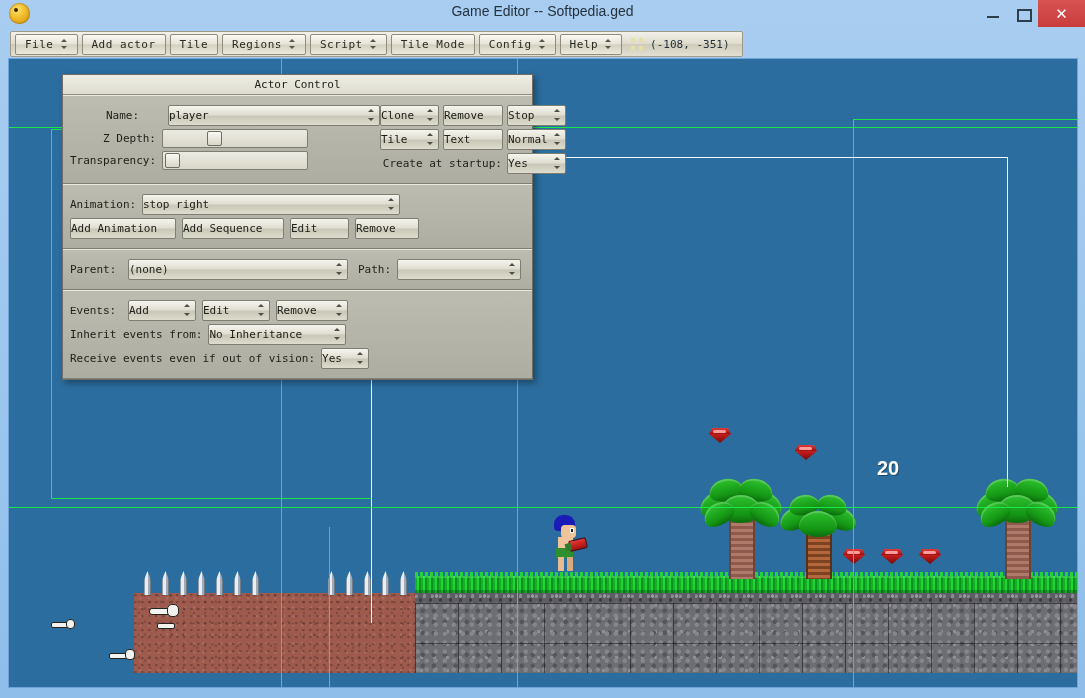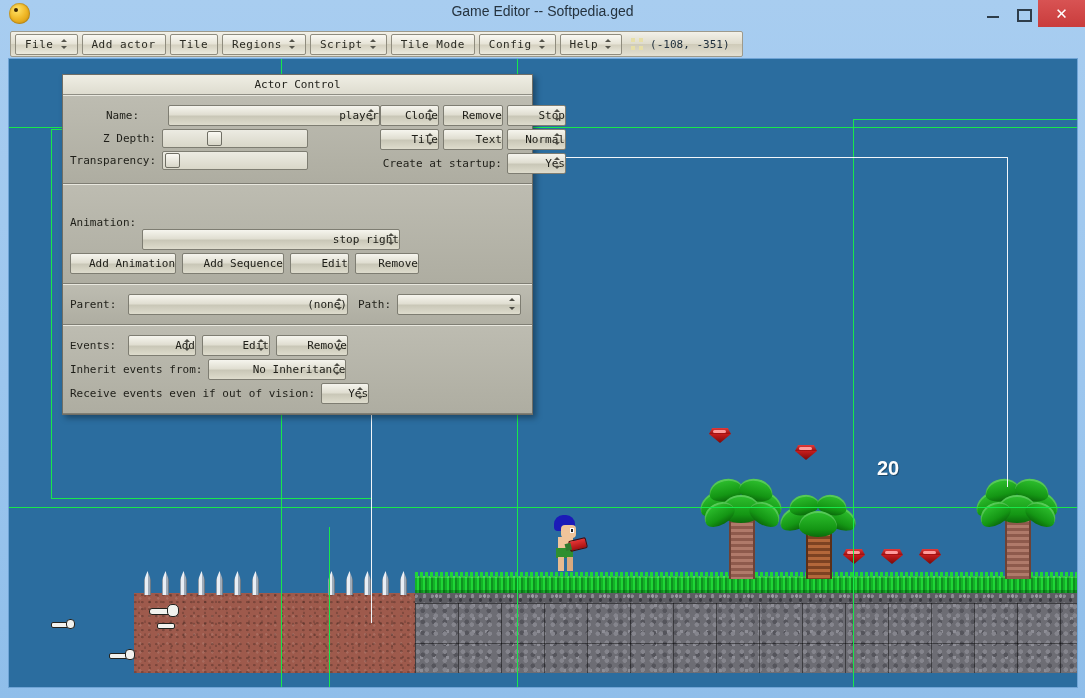--- a/index.html
+++ b/index.html
@@ -152,21 +152,21 @@
   #dlg-title{height:19px;line-height:19px;text-align:center;font-size:11px;color:#22221c;
      background:linear-gradient(180deg,#efeee4 0%,#dedccf 100%);
      border-bottom:1px solid #8f8e84;}
   .sect{background:linear-gradient(180deg,#bdbcb1 0%,#aeada1 100%);
      border-top:1px solid #e9e8df;border-bottom:1px solid #7f7e74;padding:6px 7px;}
   .row{display:flex;align-items:center;margin:3px 0;}
   .lab{font-size:11px;color:#1e1e18;white-space:nowrap;}
   .ctl{position:relative;height:19px;
      background:linear-gradient(180deg,#f6f5ee 0%,#e0ded1 46%,#c9c7b7 54%,#dedccd 100%);
      border:1px solid #7e7d72;border-radius:2px;
-     display:flex;align-items:center;justify-content:flex-end;
+     display:flex;align-items:center;justify-content:flex-start;
      font-size:11px;color:#20201a;cursor:default;}
   .ctl .sp{position:absolute;right:4px;top:3px;width:7px;height:12px;}
   .ctl .sp:before,.ctl .sp:after{content:"";position:absolute;left:0;
      border-left:3px solid transparent;border-right:3px solid transparent;}
   .ctl .sp:before{top:0;border-bottom:3px solid #4f4e46;}
   .ctl .sp:after{bottom:0;border-top:3px solid #4f4e46;}
   .slider{position:relative;height:17px;width:144px;
      background:linear-gradient(180deg,#ecebe2 0%,#d9d7c9 100%);
      border:1px solid #7e7d72;border-radius:2px;}
   .slider .knob{position:absolute;top:1px;width:13px;height:13px;
@@ -432,21 +432,21 @@
                 <span class="sp"></span>
               </div>
           </div>
         </div>
       </div>
     </div>
 
     <div class="sect">
       <div class="row">
         <span class="lab" style="width:72px;">Animation:</span>
-        <div class="ctl" style="width:256px;margin-top:35px;">
+        <div class="ctl" style="width:256px;">
           <span>stop right</span>
           <span class="sp"></span>
         </div>
       </div>
       <div class="row">
         <div class="ctl" style="width:104px;margin-right:6px;">
             <span>Add Animation</span>
           </div>
         <div class="ctl" style="width:100px;margin-right:6px;">
             <span>Add Sequence</span>

